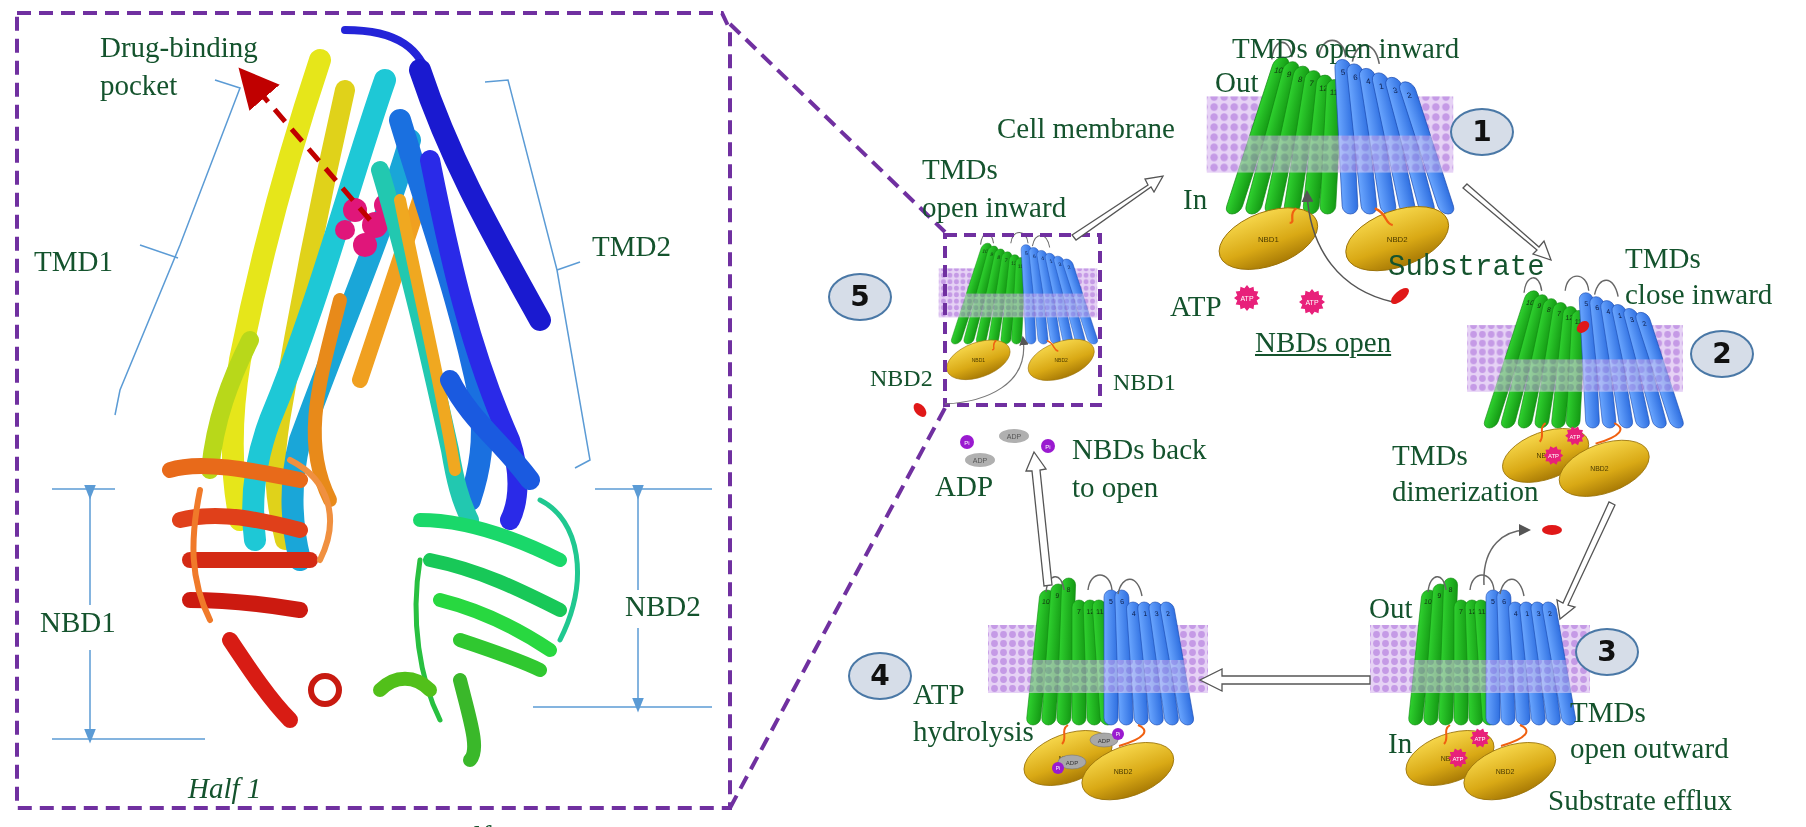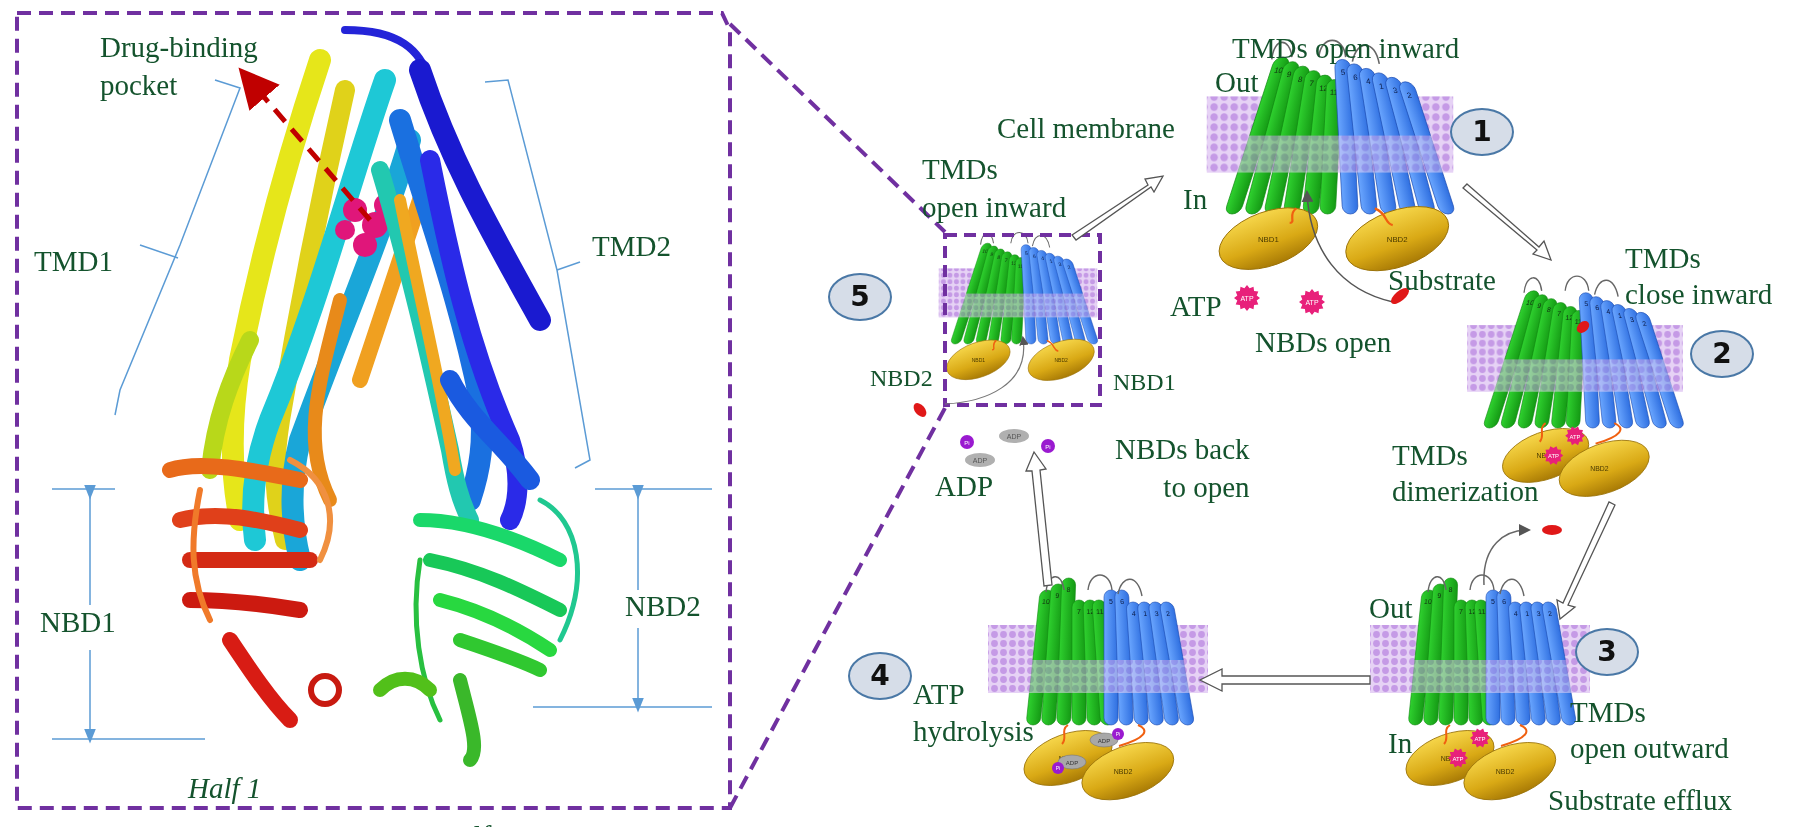--- a/index.html
+++ b/index.html
@@ -368,23 +368,23 @@
 <div class="lbl" style="left:592px;top:230px;">TMD2</div>
 <div class="lbl" style="left:40px;top:606px;">NBD1</div>
 <div class="lbl" style="left:625px;top:590px;">NBD2</div>
 <div class="lbl" style="left:188px;top:772px;font-style:italic;">Half 1</div>
 <div class="lbl" style="left:440px;top:772px;margin-top:48px;">Half 2</div>
 
 <div class="lbl" style="left:1232px;top:32px;">TMDs open inward</div>
 <div class="lbl" style="left:1215px;top:66px;">Out</div>
 <div class="lbl" style="left:997px;top:112px;">Cell membrane</div>
 <div class="lbl" style="left:1183px;top:183px;">In</div>
-<div class="lbl" style="left:1388px;top:264px;">Substrate</div>
+<div class="lbl" style="left:1388px;top:252px;font-family:Liberation Mono, monospace;">Substrate</div>
 <div class="lbl" style="left:1170px;top:290px;">ATP</div>
-<div class="lbl" style="left:1255px;top:326px;">NBDs open</div>
+<div class="lbl" style="left:1255px;top:326px;text-decoration:underline;">NBDs open</div>
 <div class="step" style="left:1450px;top:108px;">1</div>
 
 <div class="lbl ml" style="left:1625px;top:240px;line-height:36px;">TMDs
 close inward</div>
 <div class="step" style="left:1690px;top:330px;">2</div>
 <div class="lbl ml" style="left:1392px;top:437px;line-height:36px;">TMDs
 dimerization</div>
 
 <div class="lbl" style="left:1369px;top:592px;">Out</div>
 <div class="step" style="left:1575px;top:628px;">3</div>
@@ -396,14 +396,14 @@
 <div class="step" style="left:848px;top:652px;">4</div>
 <div class="lbl ml" style="left:913px;top:676px;line-height:37px;">ATP
 hydrolysis</div>
 
 <div class="lbl ml" style="left:922px;top:150px;line-height:38px;">TMDs
 open inward</div>
 <div class="step" style="left:828px;top:273px;">5</div>
 <div class="lbl" style="left:870px;top:362px;font-size:24px;">NBD2</div>
 <div class="lbl" style="left:1113px;top:366px;font-size:24px;">NBD1</div>
 <div class="lbl" style="left:935px;top:470px;">ADP</div>
-<div class="lbl ml" style="left:1072px;top:430px;line-height:38px;text-align:right;margin-left:43px;">NBDs back
+<div class="lbl ml" style="left:1072px;top:430px;line-height:38px;text-align:left;">NBDs back
 to open</div>
 
 </body></html>

